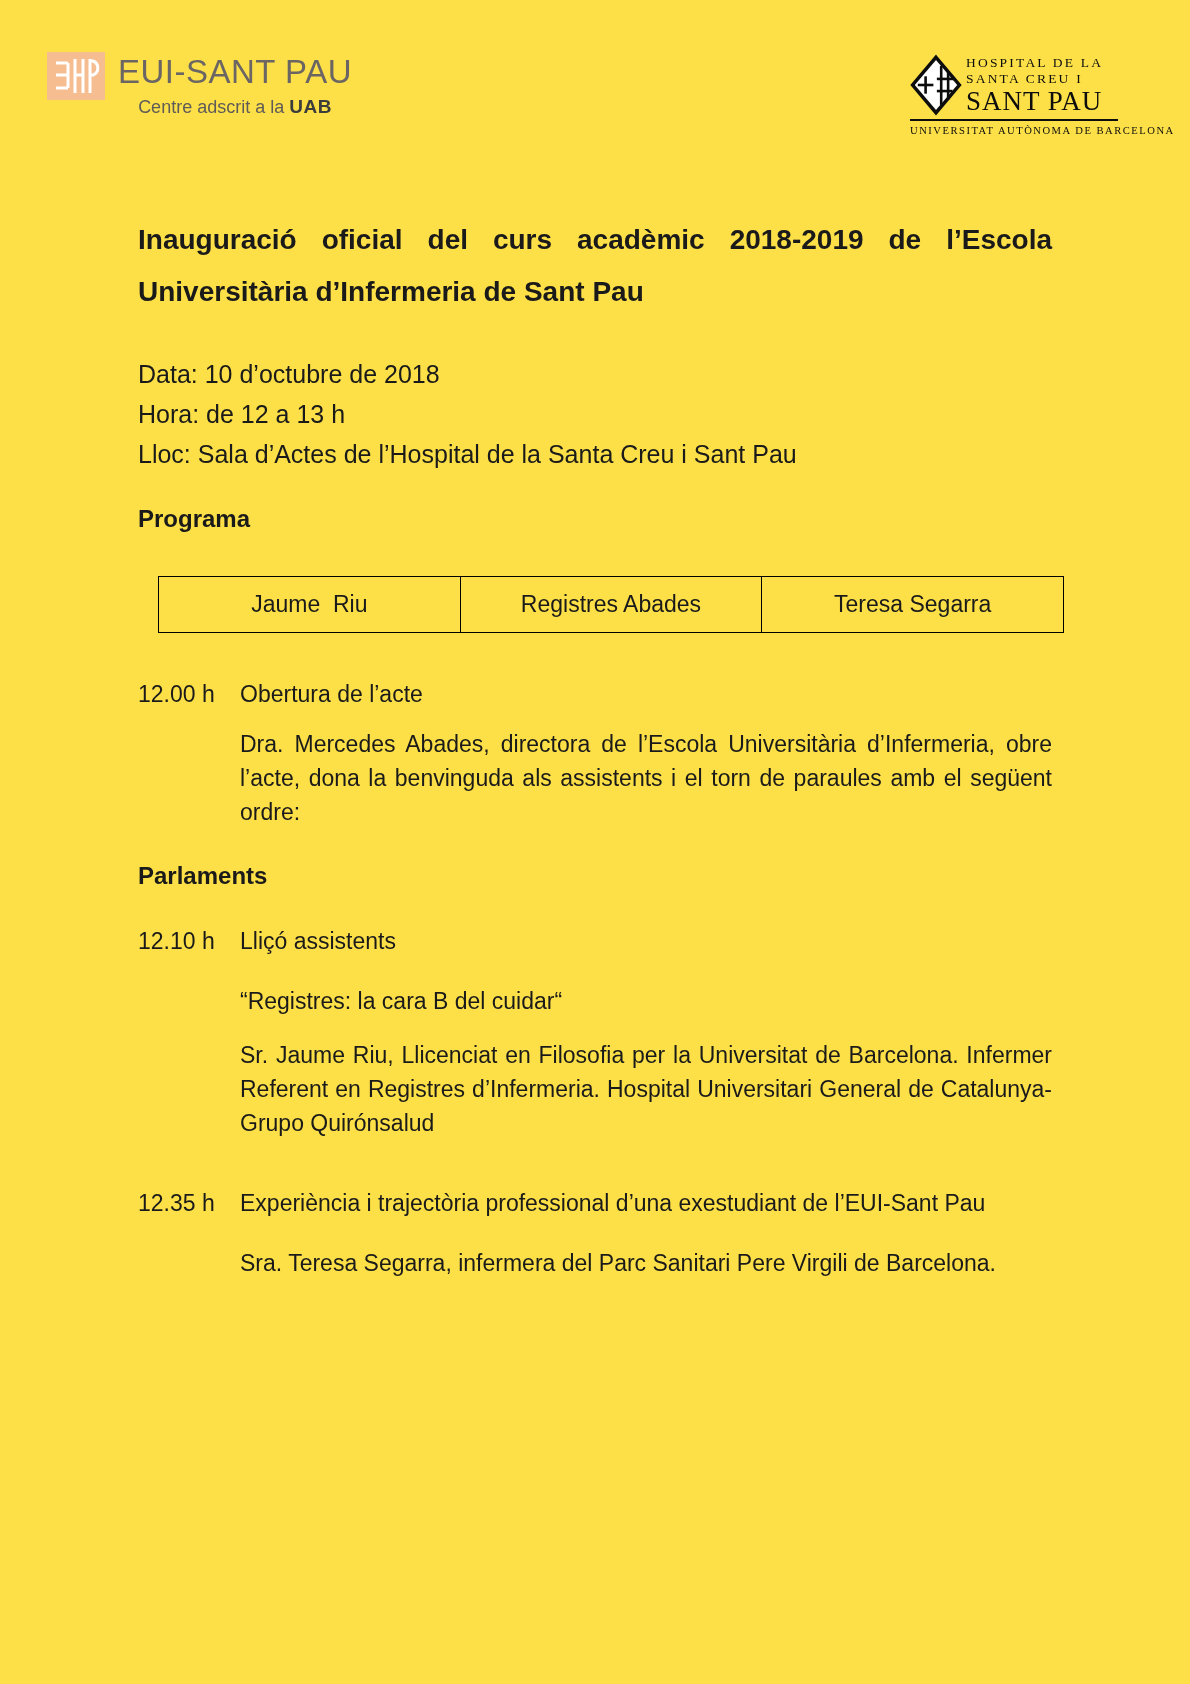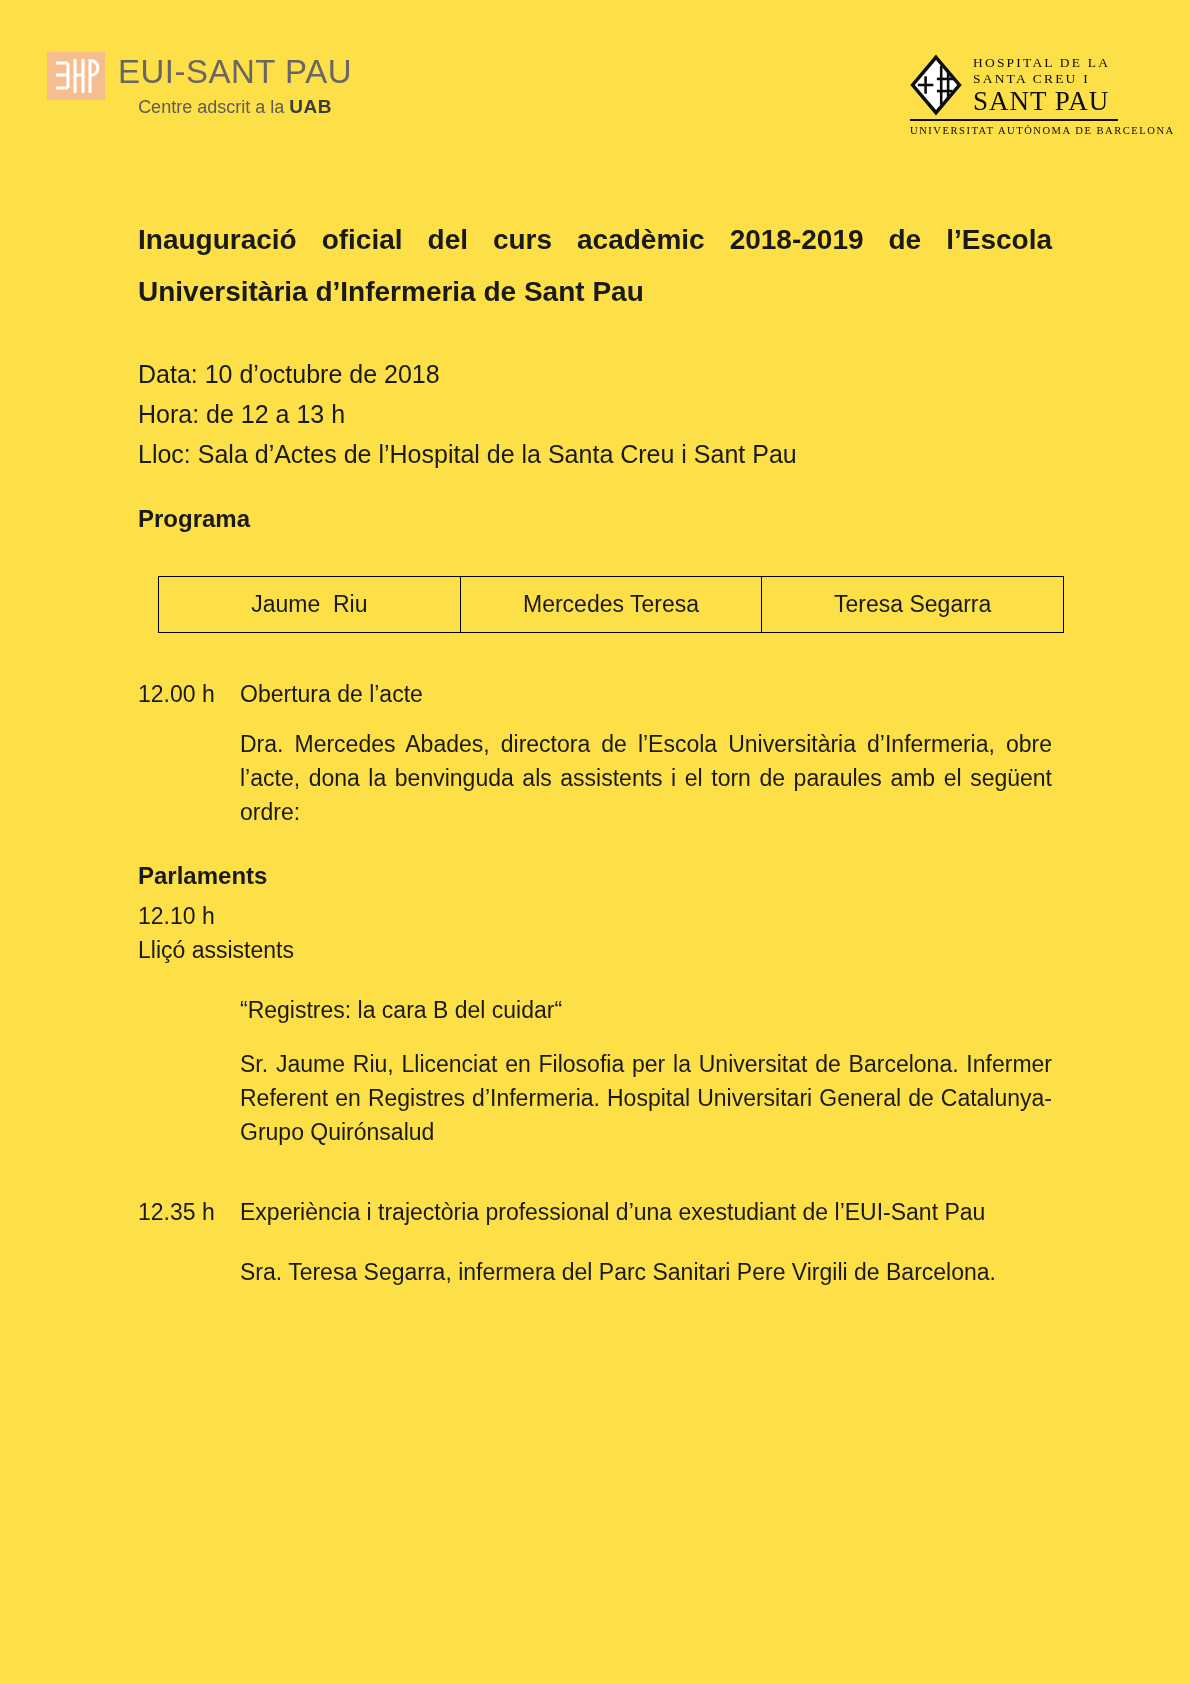--- a/index.html
+++ b/index.html
@@ -41,21 +41,21 @@
   .eui-tagline {
     font-size: 18px;
     color: #5f5b58;
     margin-top: 8px;
     white-space: nowrap;
     text-align: center;
   }
   .eui-tagline b { color: #3c3c3c; font-size: 19px; letter-spacing: 0.5px; }
 
   .hsp-logo { width: 208px; margin-top: 2px; }
-  .hsp-top { display: flex; align-items: center; gap: 11px; }
+  .hsp-top { display: flex; align-items: center; gap: 4px; }
   .hsp-names { font-family: "Liberation Serif", serif; color: #0d0d0d; }
   .hsp-line-sm {
     font-size: 13.5px;
     letter-spacing: 2.2px;
     line-height: 16px;
     white-space: nowrap;
   }
   .hsp-line-lg {
     font-size: 27px;
     letter-spacing: 1px;
@@ -107,21 +107,21 @@
     white-space: pre-wrap;
   }
 
   .sched-row { display: flex; align-items: flex-start; }
   .sched-time { flex: none; width: 102px; font-size: 23px; line-height: 34px; }
   .sched-text { flex: 1; font-size: 23px; line-height: 34px; }
   .justify { text-align: justify; }
   .indent { margin-left: 102px; }
   .row-1200 { margin-top: 44px; }
   .para-1200 { margin-top: 16px; }
-  .row-1210 { margin-top: 10px; flex-direction: column; }
+  .row-1210 { margin-top: 35px; }
   .quote-1210 { margin-top: 26px; font-size: 23px; line-height: 34px; }
   .para-1210 { margin-top: 20px; font-size: 23px; line-height: 34px; }
   .row-1235 { margin-top: 46px; }
   .para-1235 { margin-top: 26px; font-size: 23px; line-height: 34px; }
   .row-1250 { margin-top: 24px; }
 </style>
 </head>
 <body>
 
 <div class="page">
@@ -182,21 +182,21 @@
     <div>Hora: de 12 a 13 h</div>
     <div>Lloc: Sala d’Actes de l’Hospital de la Santa Creu i Sant Pau</div>
   </div>
 
   <h2 class="section-heading programa-heading">Programa</h2>
 
   <table class="speakers">
     <tbody>
         <tr>
       <td>Jaume  Riu</td>
-      <td>Mercedes Teresa</td>
+      <td>Registres Abades</td>
       <td>Teresa Segarra</td>
     </tr>
   </tbody>
     </table>
 
   <div class="sched-row row-1200">
     <div class="sched-time">12.00 h</div>
     <div class="sched-text">Obertura de l’acte</div>
   </div>
   <div class="sched-text para-1200 indent justify">Dra. Mercedes Abades, directora de l’Escola Universitària d’Infermeria, obre l’acte, dona la benvinguda als assistents i el torn de paraules amb el següent ordre:</div>

